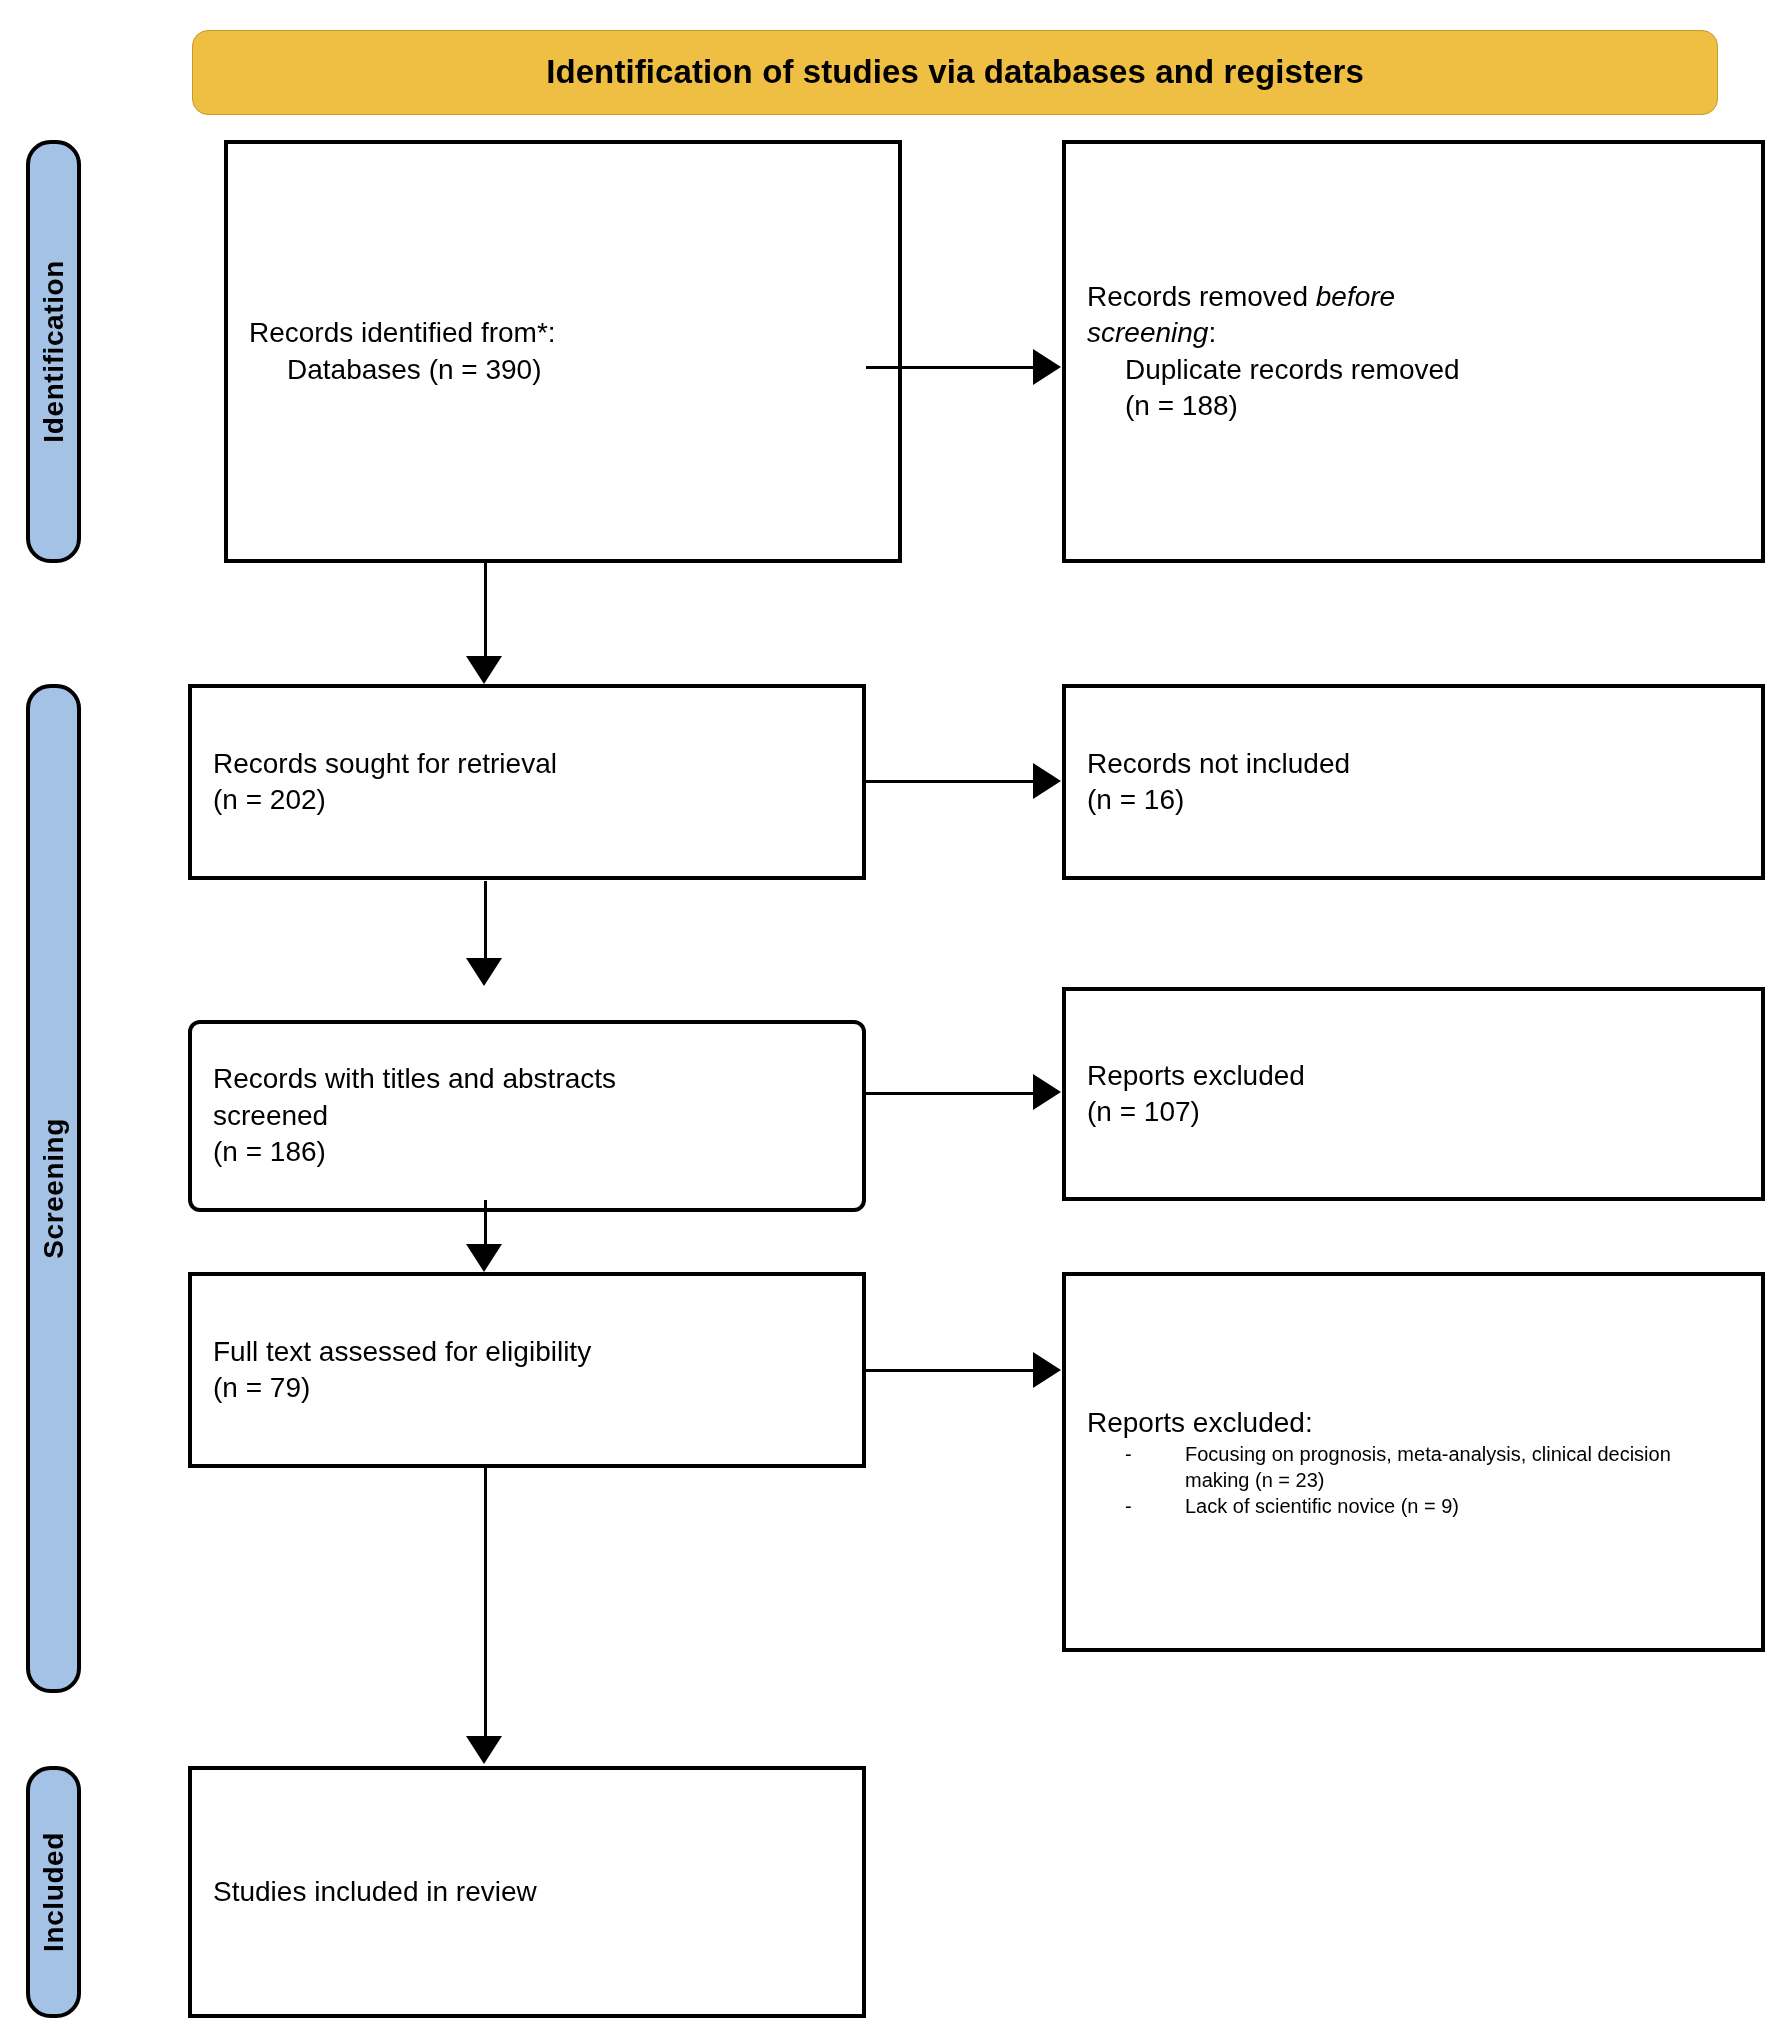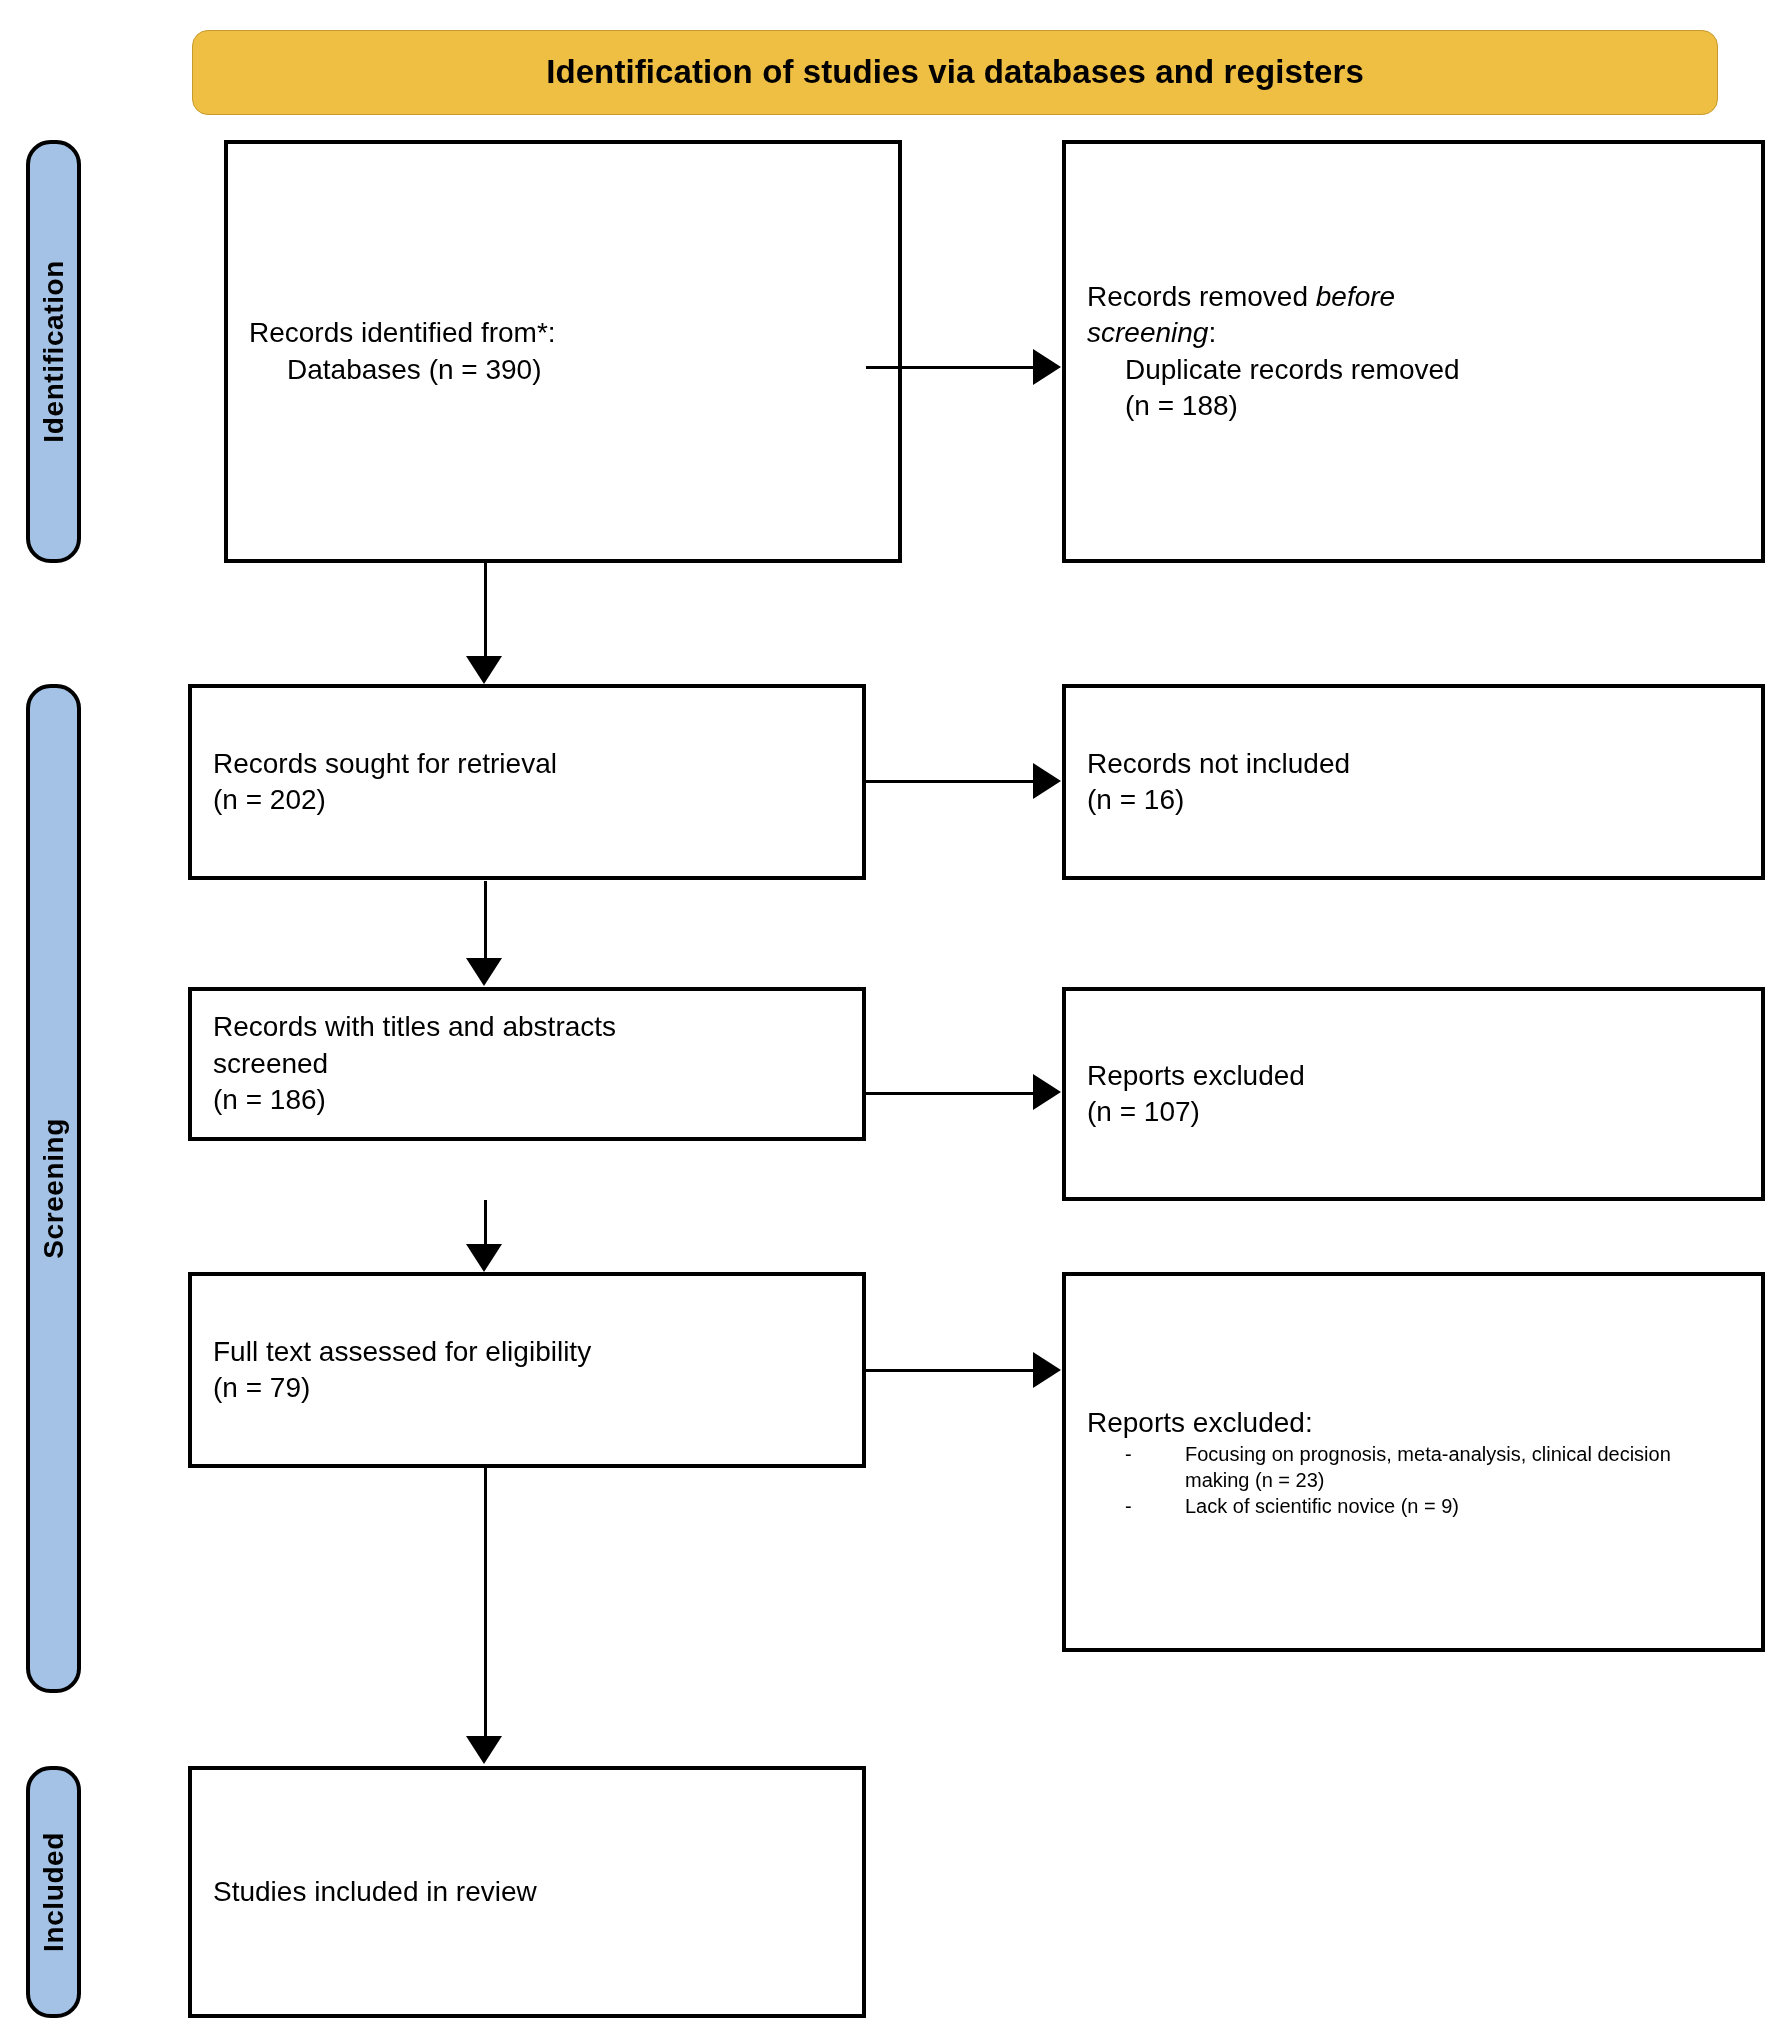--- a/index.html
+++ b/index.html
@@ -85,21 +85,21 @@
     line-height: 1.30;
   }
   .indent { padding-left: 38px; }
   em { font-style: italic; }
 
   
   #box-identified     { left: 188px;  top: 140px;  width: 678px; height: 423px; margin-left: 36px; }
   #box-removed        { left: 1062px; top: 140px;  width: 703px; height: 423px; }
   #box-sought         { left: 188px;  top: 684px; width: 678px; height: 196px; }
   #box-notretrieved   { left: 1062px; top: 684px; width: 703px; height: 196px; }
-  #box-screened       { left: 188px;  top: 987px; width: 678px; height: 154px; }
+  #box-screened       { left: 188px;  top: 1020px; width: 678px; height: 192px; border-radius: 12px; }
   #box-excluded-1     { left: 1062px; top: 987px; width: 703px; height: 214px; }
   #box-fulltext       { left: 188px;  top: 1272px; width: 678px; height: 196px; }
   #box-excluded-2     { left: 1062px; top: 1272px; width: 703px; height: 380px; }
   #box-included       { left: 188px;  top: 1766px; width: 678px; height: 252px; }
 
   
   ul.bullets {
     list-style: none;
     margin: 0;
     padding: 0 0 0 38px;

